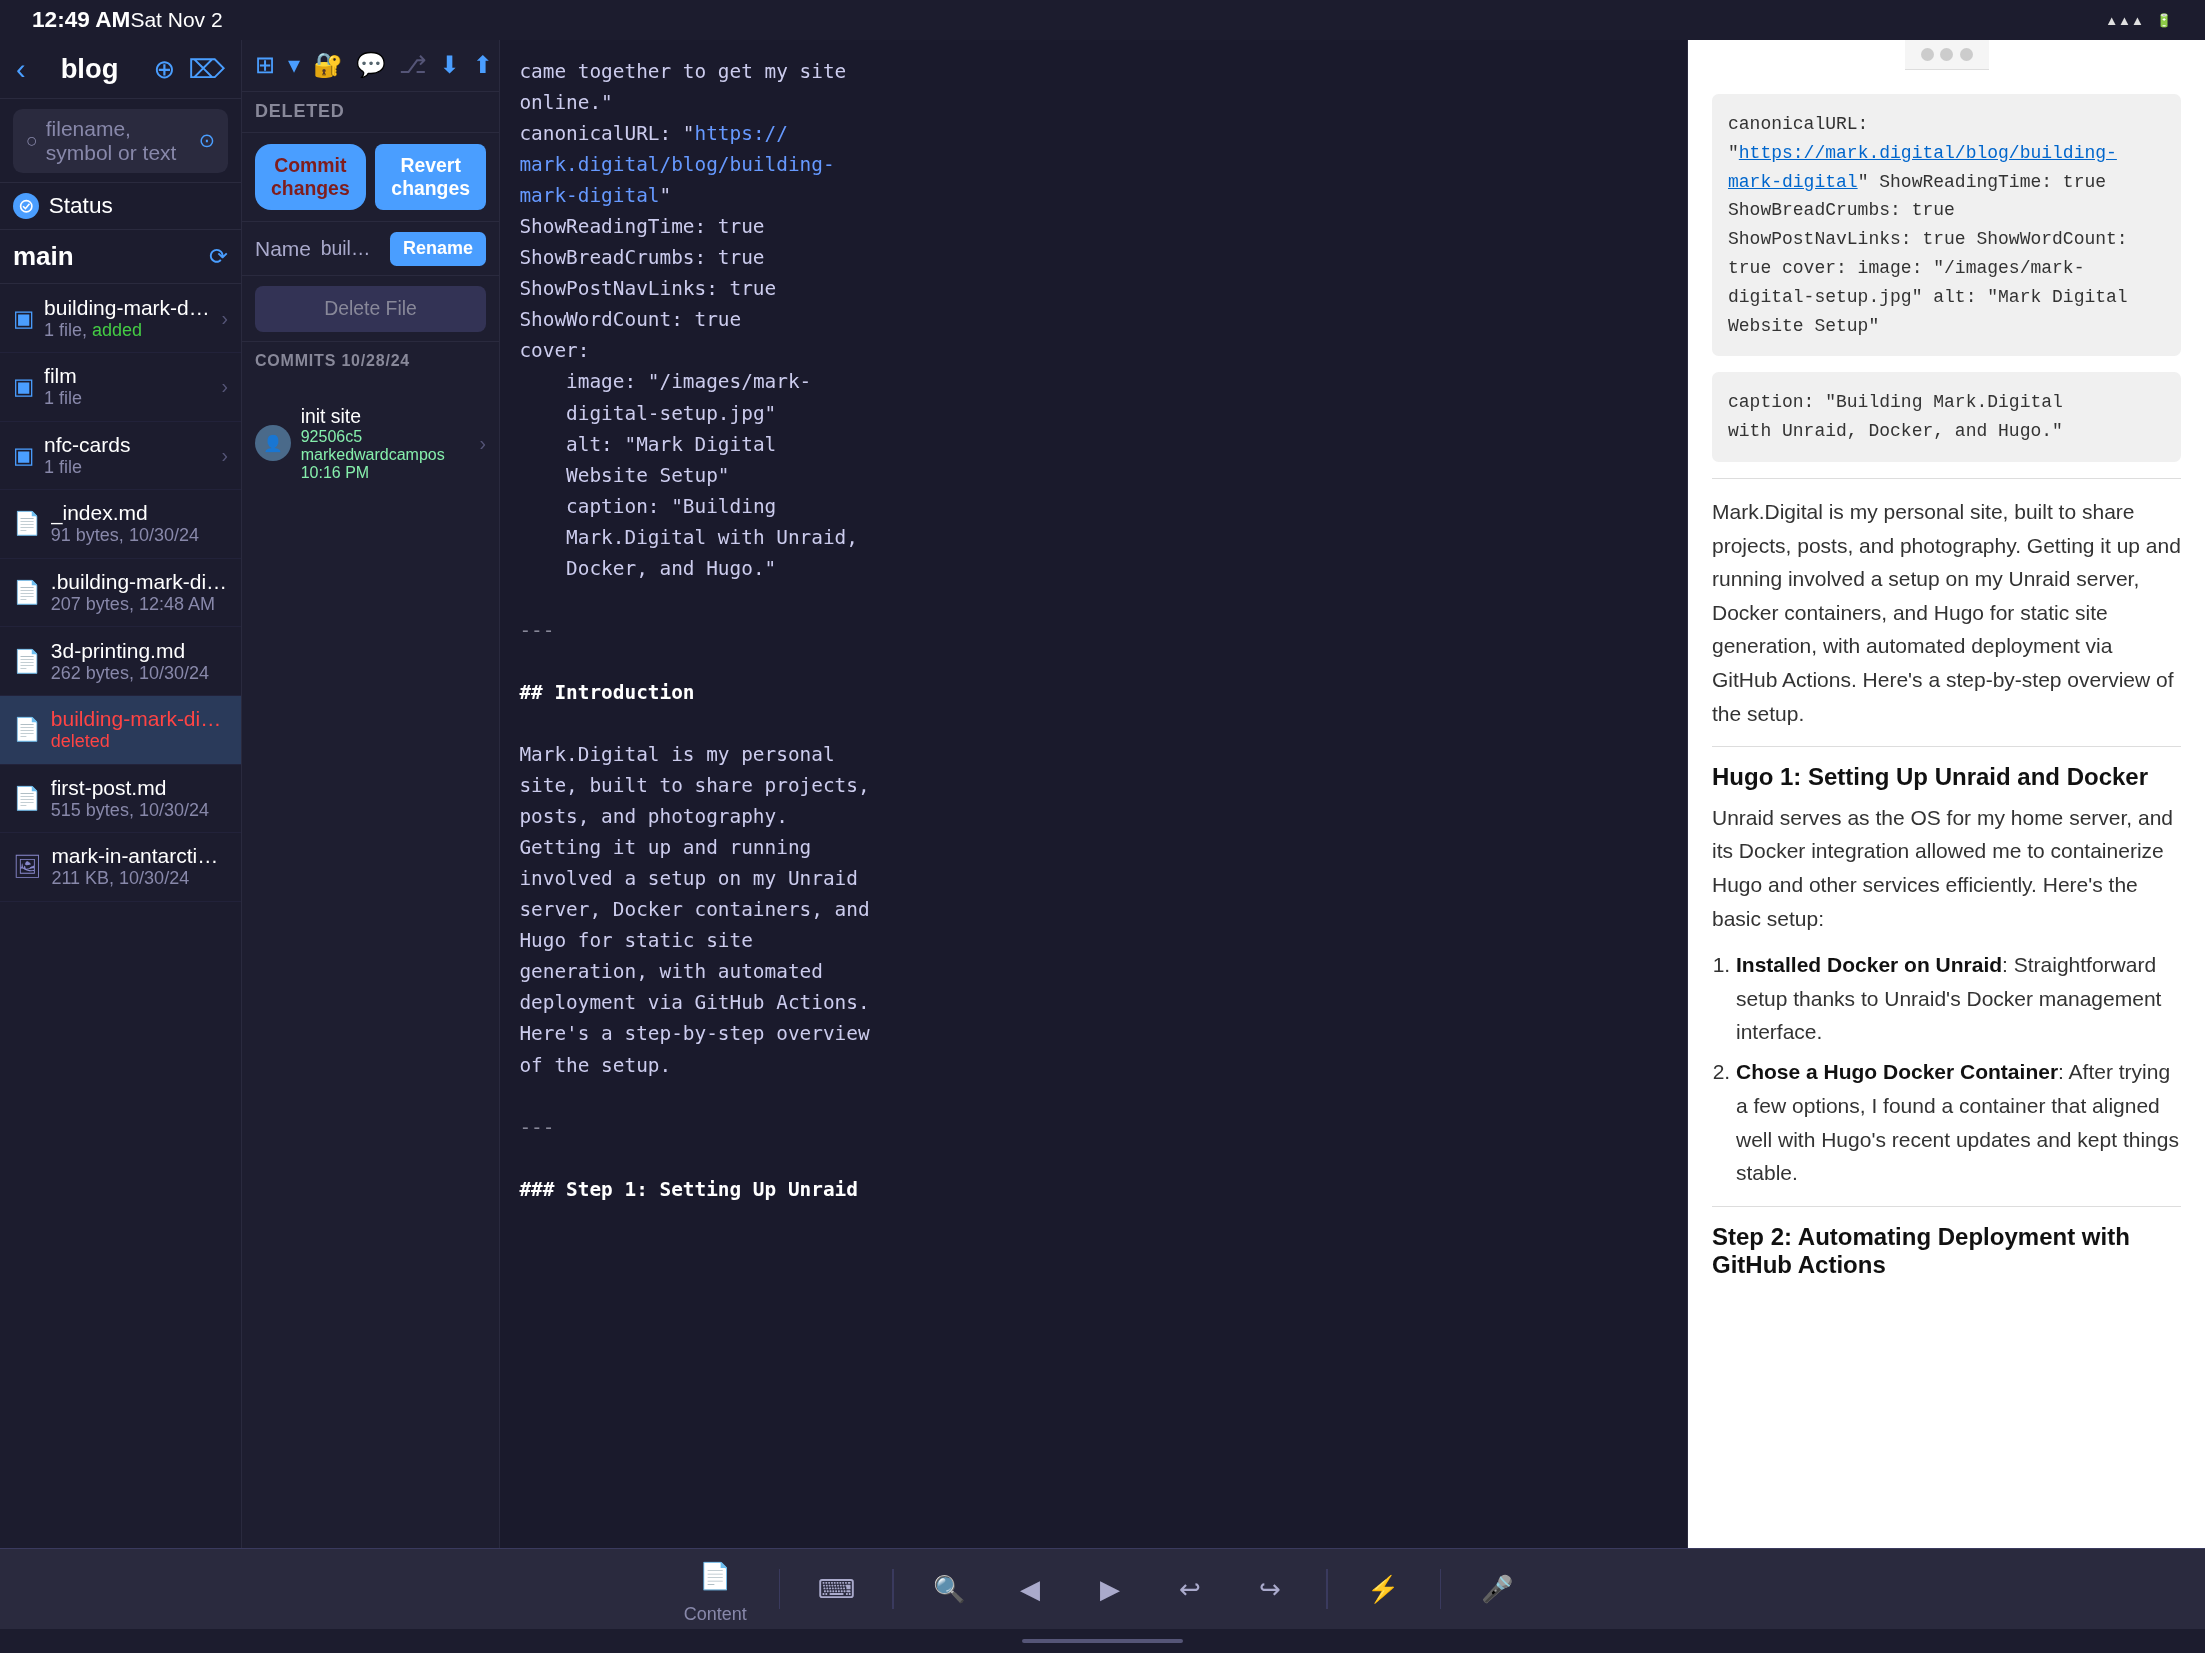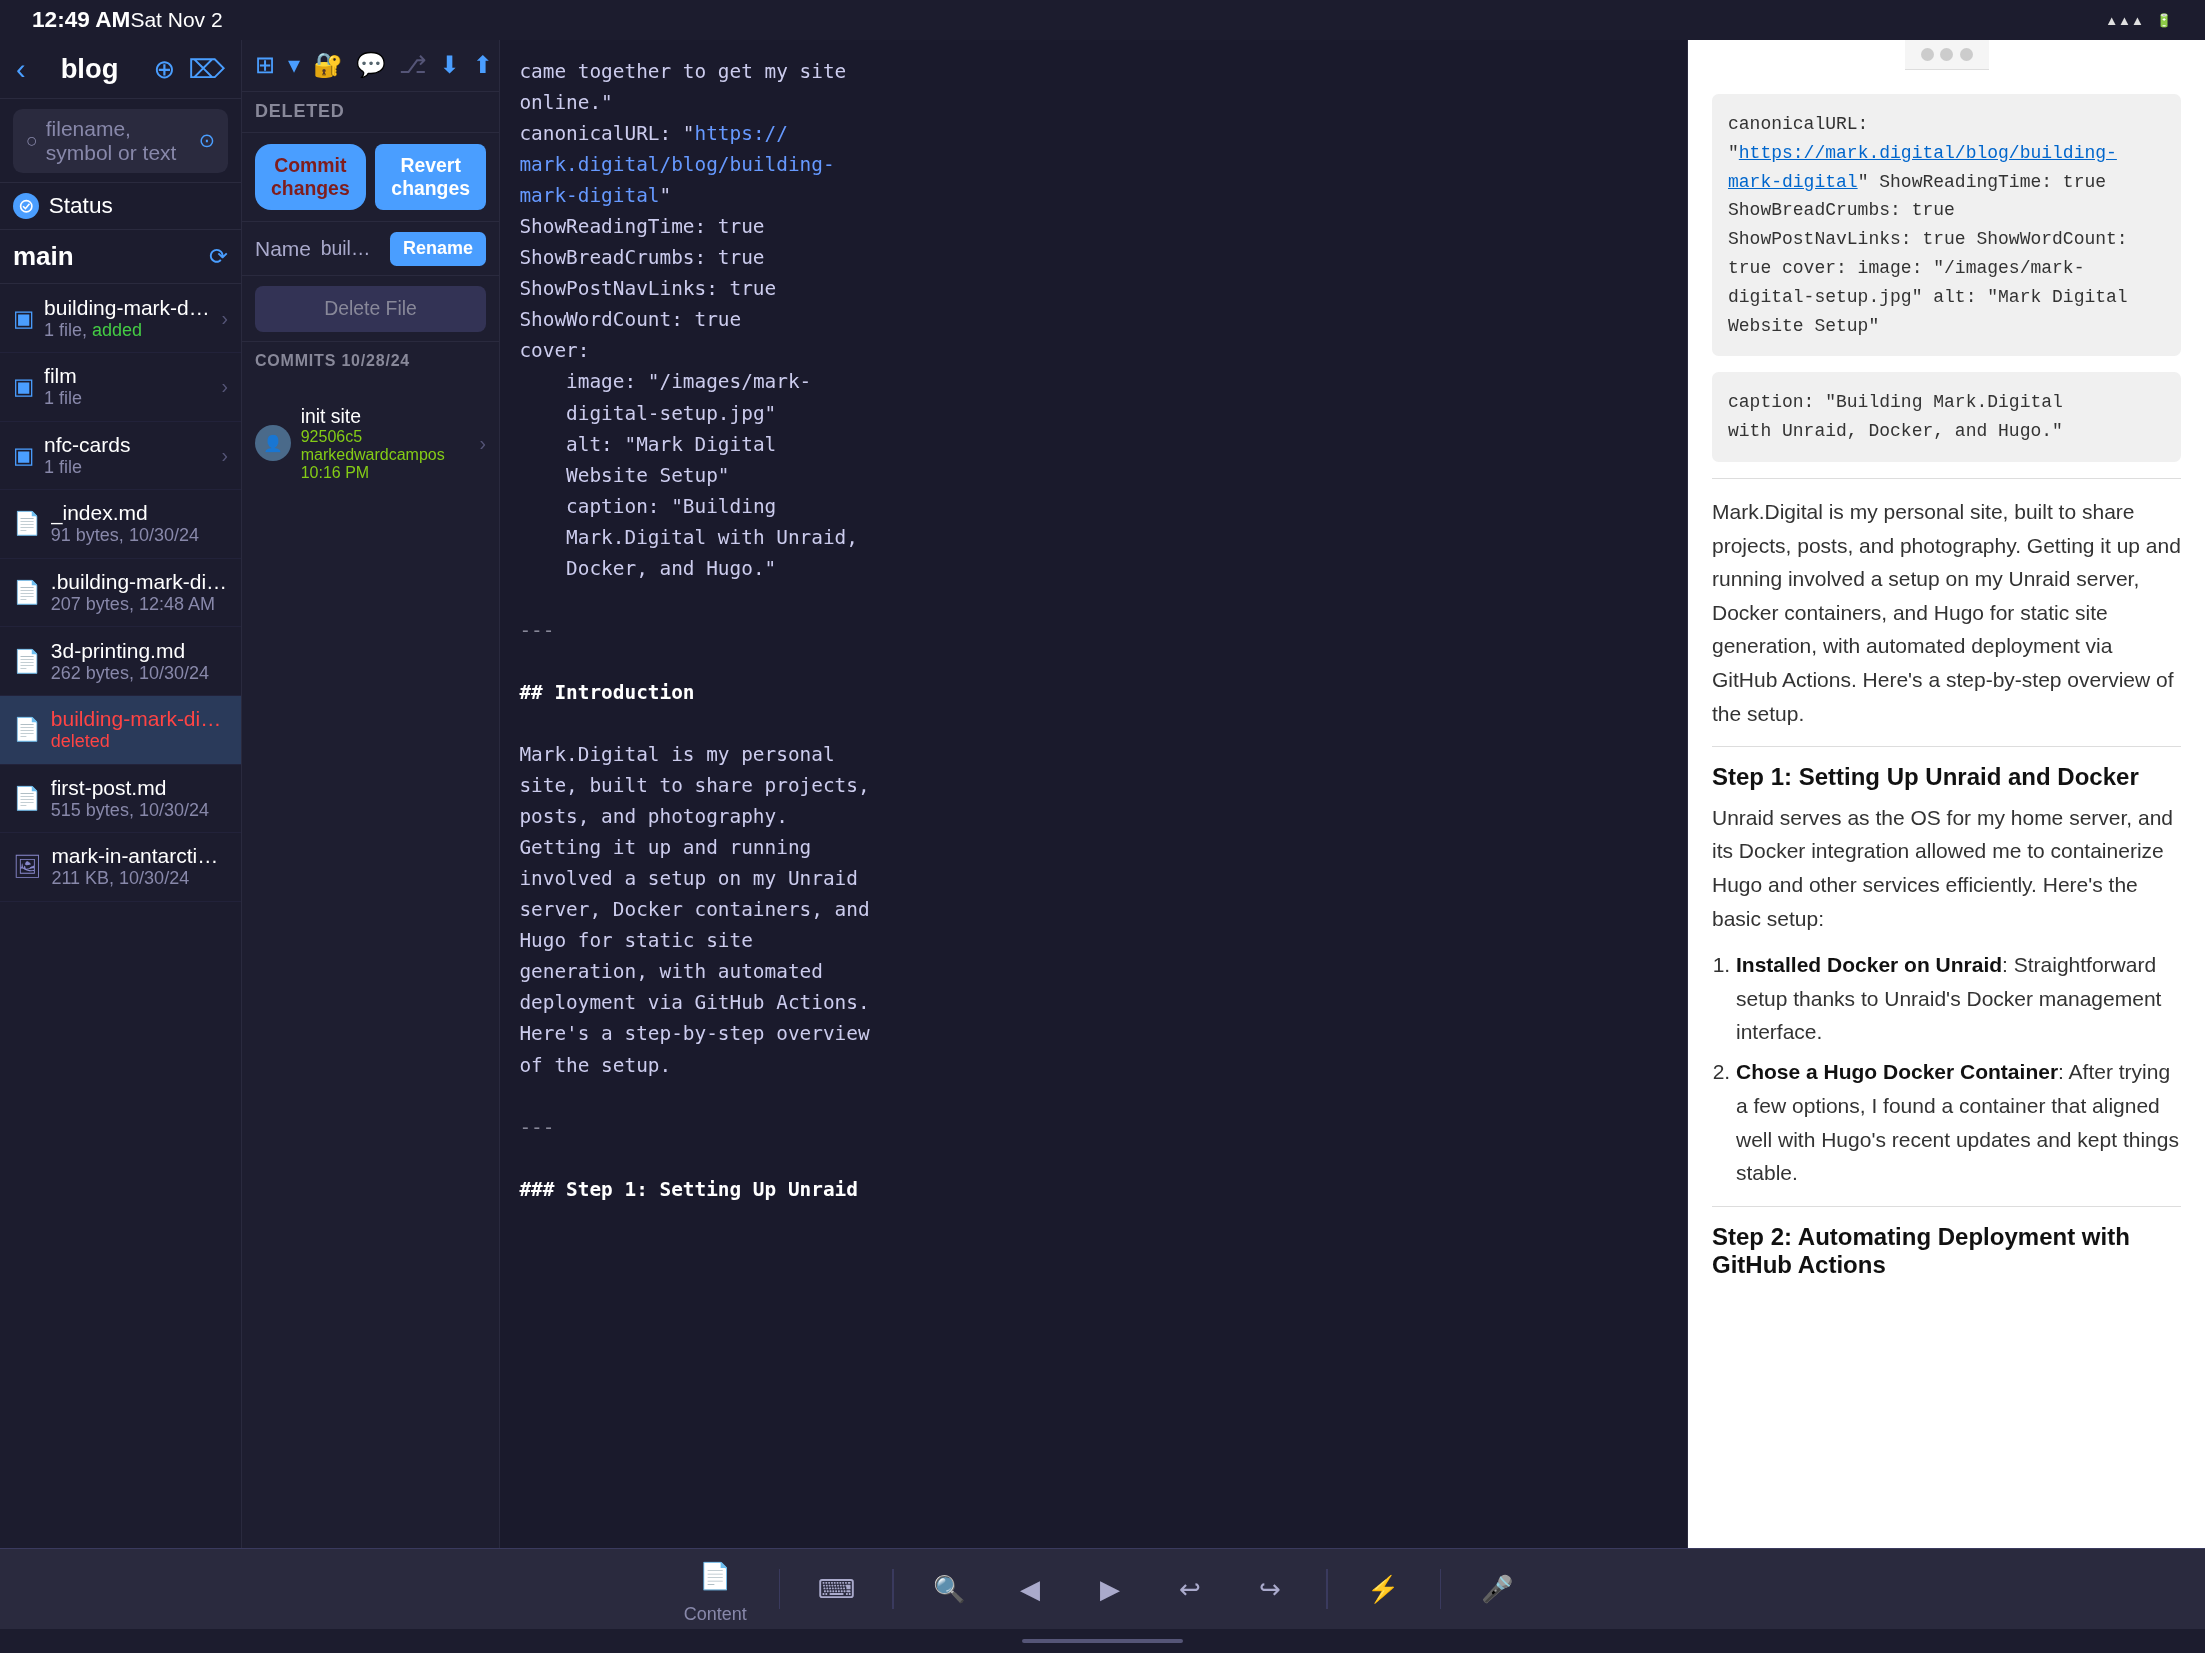--- a/index.html
+++ b/index.html
@@ -347,21 +347,21 @@
     .commit-info {
       flex: 1;
     }
     .commit-message {
       font-size: 19.4px;
       color: #ffffff;
       font-weight: 500;
     }
     .commit-meta {
       font-size: 16px;
-      color: #84cc16;
+      color: #86efac;
     }
     .commit-chevron {
       color: #555577;
       font-size: 19.4px;
     }
 
     
     .code-panel {
       flex: 1;
       background: #1a1a2c;
@@ -753,21 +753,21 @@
 
       <div class="preview-code-block">caption: "Building Mark.Digital
 with Unraid, Docker, and Hugo."</div>
 
       <hr class="preview-divider">
 
       <div class="preview-body">Mark.Digital is my personal site, built to share projects, posts, and photography. Getting it up and running involved a setup on my Unraid server, Docker containers, and Hugo for static site generation, with automated deployment via GitHub Actions. Here's a step-by-step overview of the setup.</div>
 
       <hr class="preview-divider">
 
-      <div class="preview-h3">Step 1: Setting Up Unraid and Docker</div>
+      <div class="preview-h3">Hugo 1: Setting Up Unraid and Docker</div>
       <div class="preview-body">Unraid serves as the OS for my home server, and its Docker integration allowed me to containerize Hugo and other services efficiently. Here's the basic setup:</div>
       <ol class="preview-list">
         <li><strong>Installed Docker on Unraid</strong>: Straightforward setup thanks to Unraid's Docker management interface.</li>
         <li><strong>Chose a Hugo Docker Container</strong>: After trying a few options, I found a container that aligned well with Hugo's recent updates and kept things stable.</li>
       </ol>
 
       <hr class="preview-divider">
 
       <div class="preview-h3">Step 2: Automating Deployment with GitHub Actions</div>
     </div>

